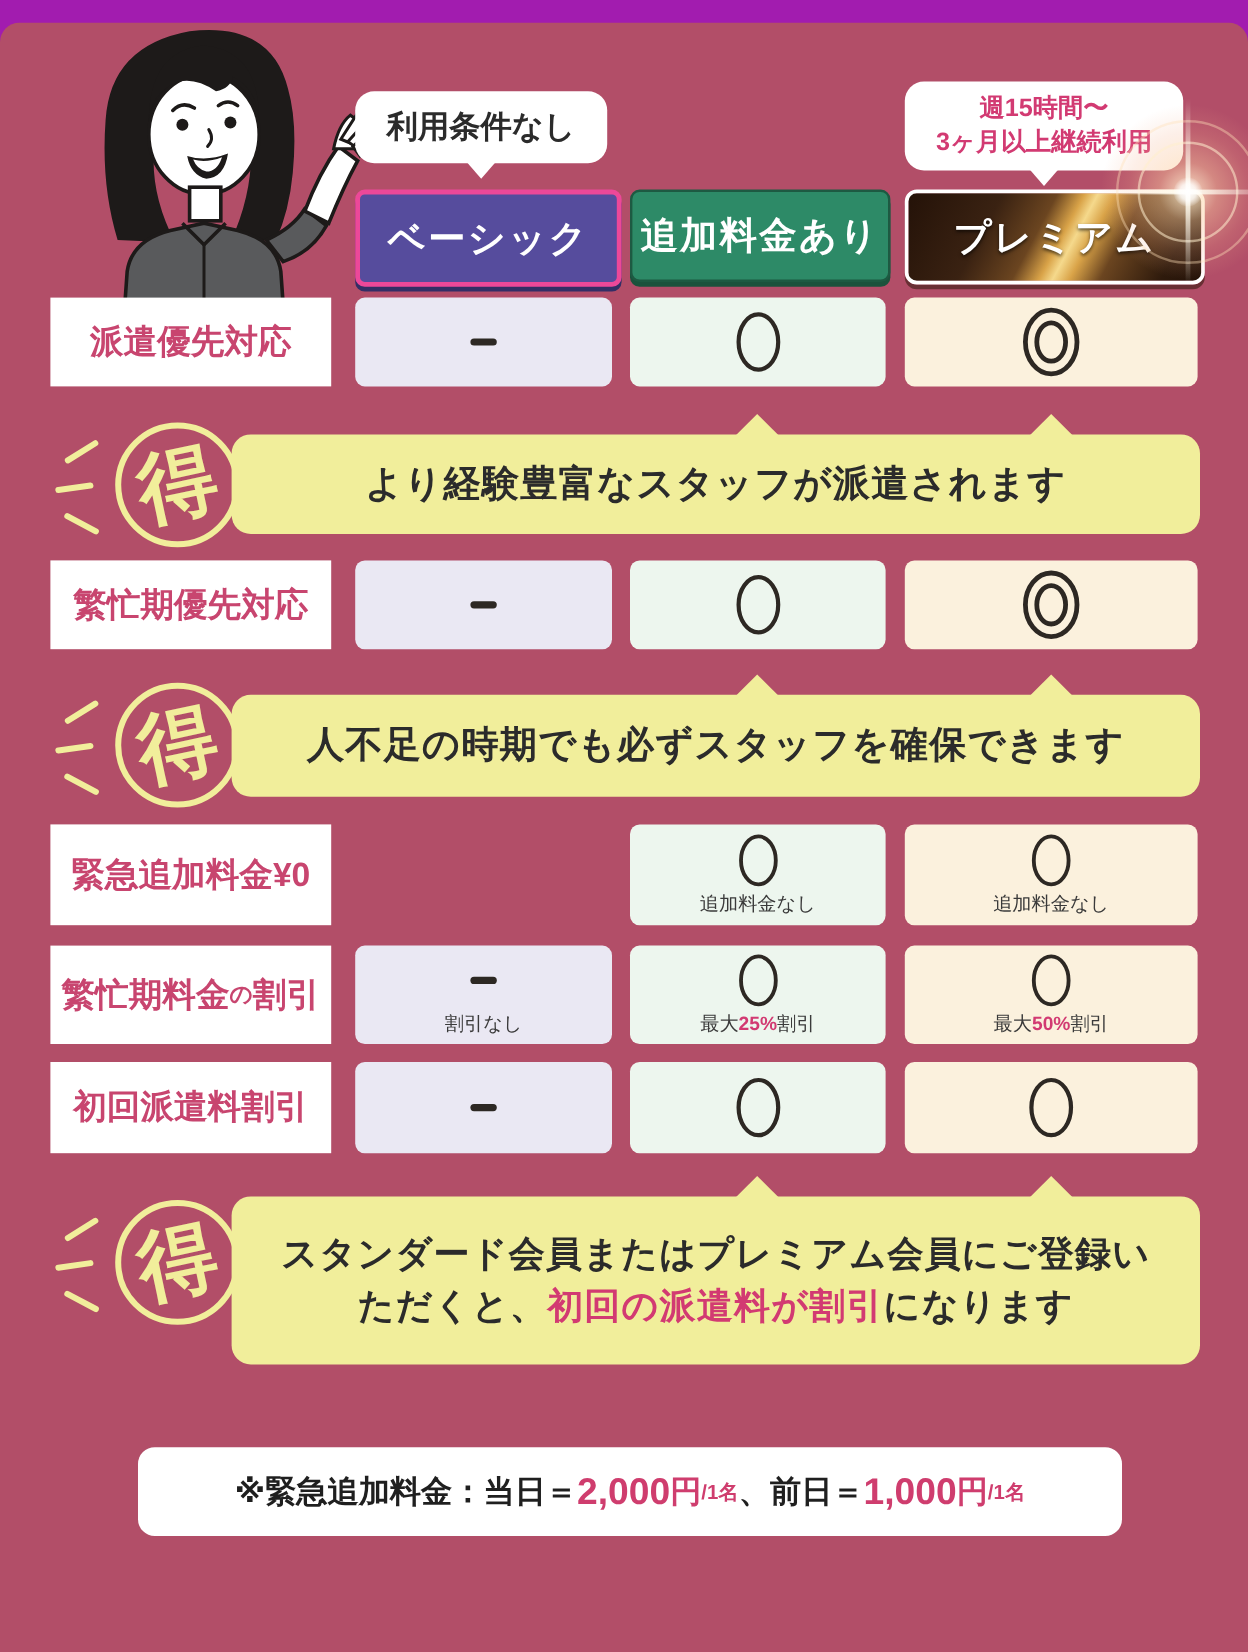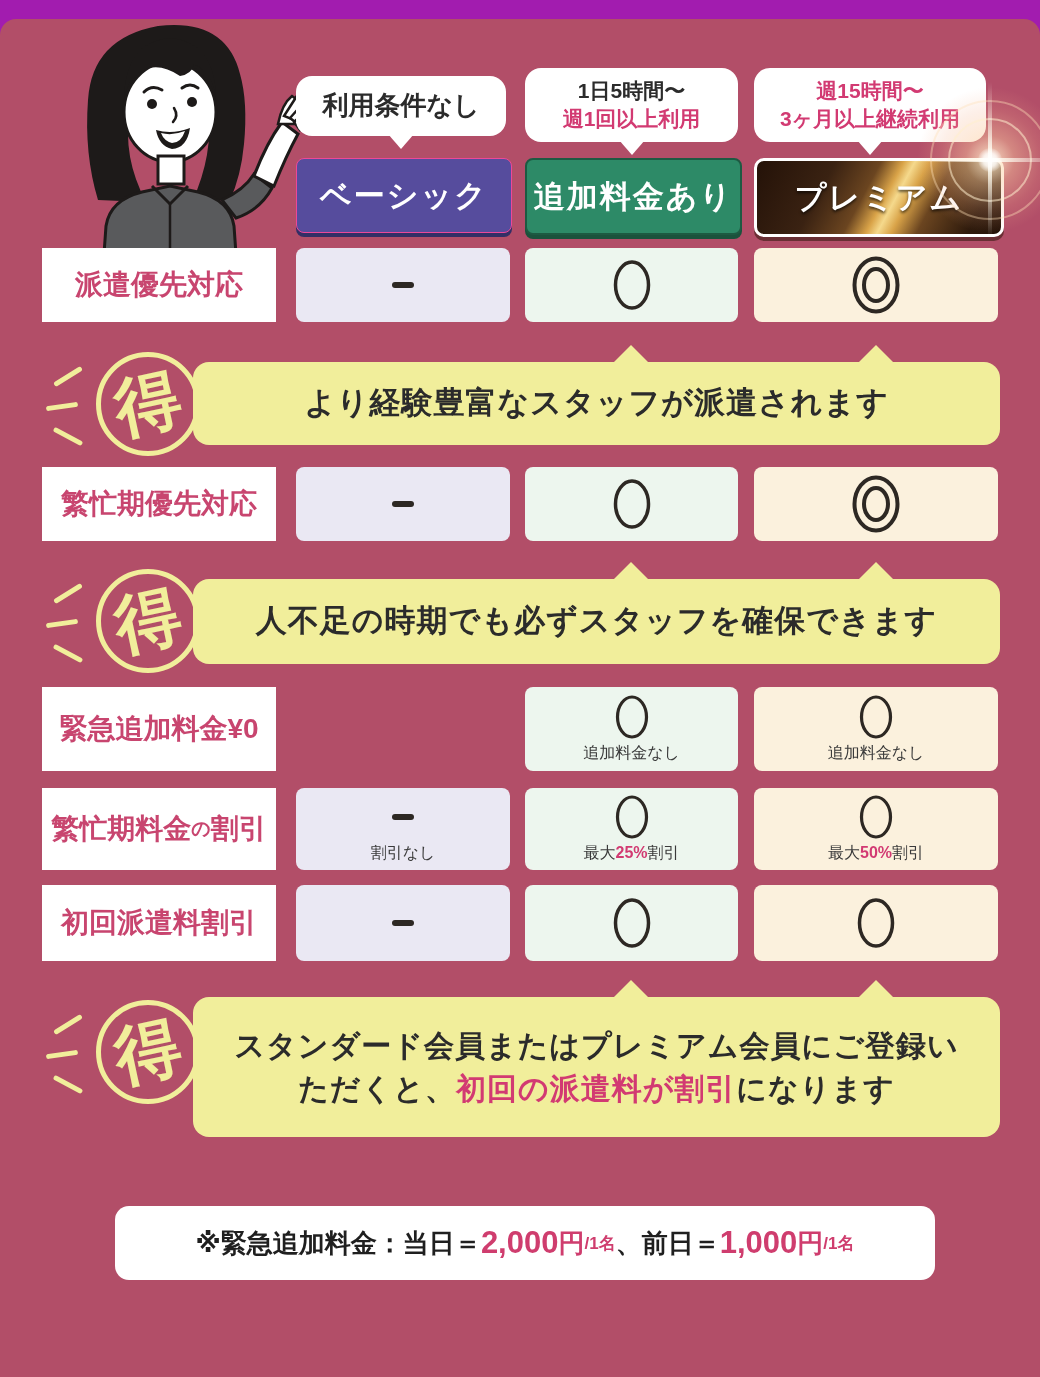--- a/index.html
+++ b/index.html
@@ -12,21 +12,21 @@
   .bubble .tail{position:absolute;bottom:-13px;left:50%;transform:translateX(-50%);width:0;height:0;
     border-left:13px solid transparent;border-right:13px solid transparent;border-top:15px solid #ffffff;}
   .bubble .l1{font-size:21px;font-weight:bold;color:#2b2b2b;line-height:1.35;}
   .bubble .l2{font-size:21px;font-weight:bold;color:#d23a72;line-height:1.35;}
   .bubble.single .l1{font-size:26px;}
   .bubble .pink{color:#d23a72;}
 
   
   .plan-head{position:absolute;top:158px;height:73px;border-radius:8px;display:flex;align-items:center;justify-content:center;
     color:#ffffff;font-weight:bold;font-size:31px;letter-spacing:2px;z-index:4;}
-  .ph-basic{left:296px;width:214px;background:#564c9d;border:1px solid #ec4899;box-shadow:0 4px 0 #332e66;}
+  .ph-basic{left:296px;width:214px;background:#564c9d;border:4px solid #ec4899;box-shadow:0 4px 0 #332e66;}
   .ph-standard{left:525px;width:213px;background:#2d8a67;border:2px solid #1d5a42;box-shadow:0 4px 0 #1b523c;}
   .ph-premium{left:754px;width:244px;border:3px solid #ffffff;border-radius:10px;box-shadow:0 4px 0 rgba(46,22,10,.55);
     background:linear-gradient(118deg,#241208 0%,#3a2212 28%,#6b4520 44%,#d9a348 52%,#f5d98c 56%,#d9a348 61%,#6b4520 70%,#2e1a0c 88%,#241208 100%);
     text-shadow:0 2px 3px rgba(0,0,0,.65);}
 
   
   .sparkle{position:absolute;left:912px;top:82px;width:156px;height:156px;z-index:6;pointer-events:none;}
   .sp-glow{position:absolute;left:0;top:0;right:0;bottom:0;border-radius:50%;
     background:radial-gradient(circle,rgba(255,236,205,.9) 0%,rgba(252,205,160,.45) 22%,rgba(244,175,140,.2) 45%,rgba(244,175,140,0) 66%);}
   .sp-ring{position:absolute;border-radius:50%;border:2px solid rgba(255,226,186,.4);}
@@ -114,25 +114,20 @@
       <path d="M238 112 L256 84 L263 90 L248 116 Z"></path>
       <path d="M244 114 L262 94 L268 101 L252 120 Z"></path>
       <path d="M248 118 L264 104 L268 112 L254 126 Z"></path>
     </g>
   </svg>
 
   <div class="bubble single" style="left:296px;top:76px;width:210px;height:60px;">
     <div class="l1">利用条件なし</div>
     <div class="tail"></div>
   </div>
-  <div class="bubble" style="left:525px;top:68px;width:213px;height:74px;">
-    <div class="l1">1日5時間〜</div>
-    <div class="l2">週1回以上利用</div>
-    <div class="tail"></div>
-  </div>
   <div class="bubble" style="left:754px;top:68px;width:232px;height:74px;">
     <div class="l1 pink">週15時間〜</div>
     <div class="l2">3ヶ月以上継続利用</div>
     <div class="tail"></div>
   </div>
 
   <div class="plan-head ph-basic">
     <span>ベーシック</span>
   </div>
   <div class="plan-head ph-standard">

